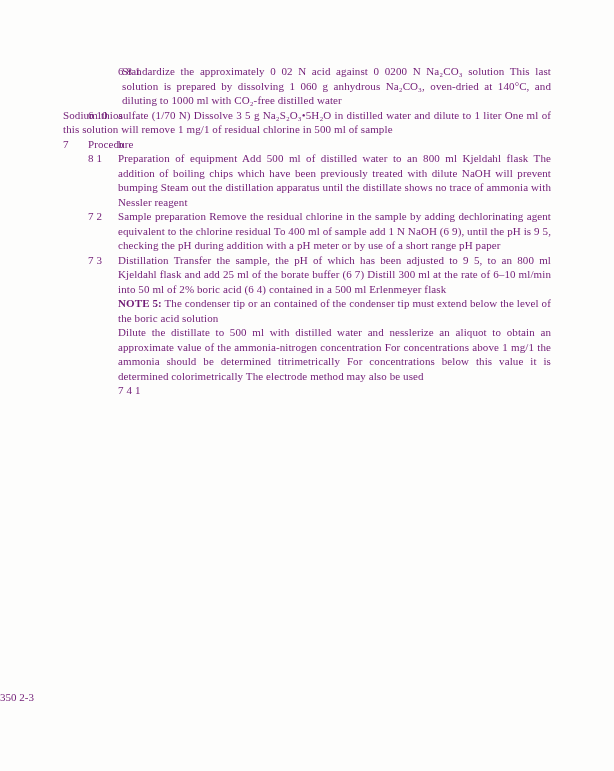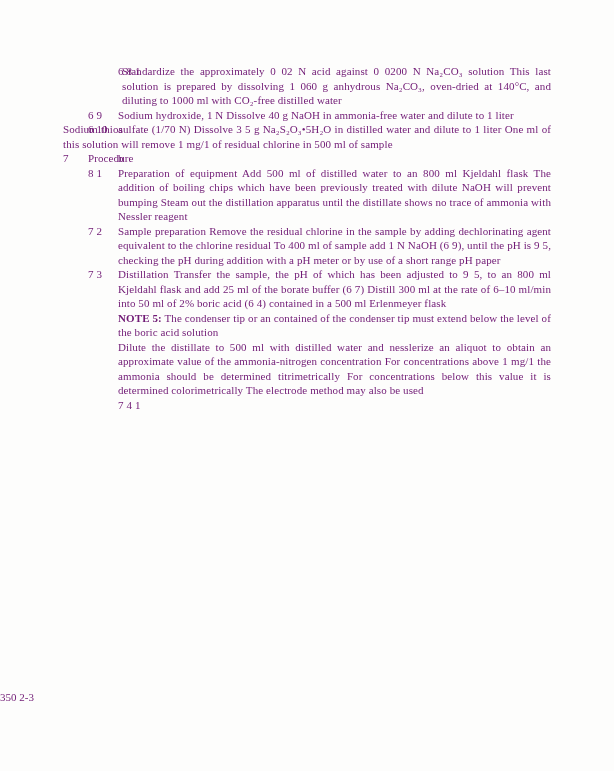--- a/index.html
+++ b/index.html
@@ -36,24 +36,20 @@
 <body>
 
 <div class="page">
   <div class="doc">
 
     <div class="item">
       <span class="num l2">6 8 1</span>
       <div class="jt t2">Standardize the approximately 0 02 N acid against 0 0200 N Na₂CO₃ solution This last solution is prepared by dissolving 1 060 g anhydrous Na₂CO₃, oven-dried at 140°C, and diluting to 1000 ml with CO₂-free distilled water</div>
     </div>
 
-    <div class="item">
-      <span class="num l1">6 9</span>
-      <div class="jt t1">Sodium hydroxide, 1 N Dissolve 40 g NaOH in ammonia-free water and dilute to 1 liter</div>
-    </div>
 
     <div class="item">
       <span class="num l1">6 10</span>
     </div>
 
     <div class="item">
       <span class="num l2">a</span>
       <div class="jt t2b">Sodium thiosulfate (1/70 N) Dissolve 3 5 g Na₂S₂O₃•5H₂O in distilled water and dilute to 1 liter One ml of this solution will remove 1 mg/1 of residual chlorine in 500 ml of sample</div>
     </div>
 

